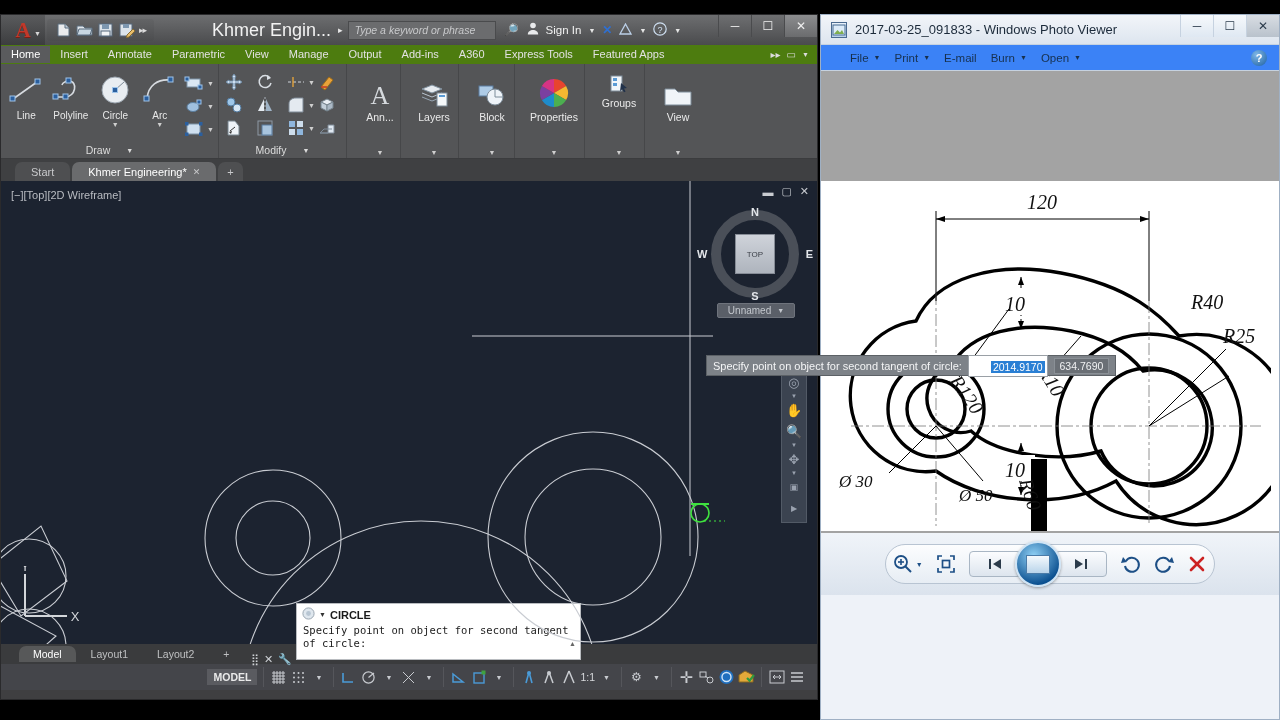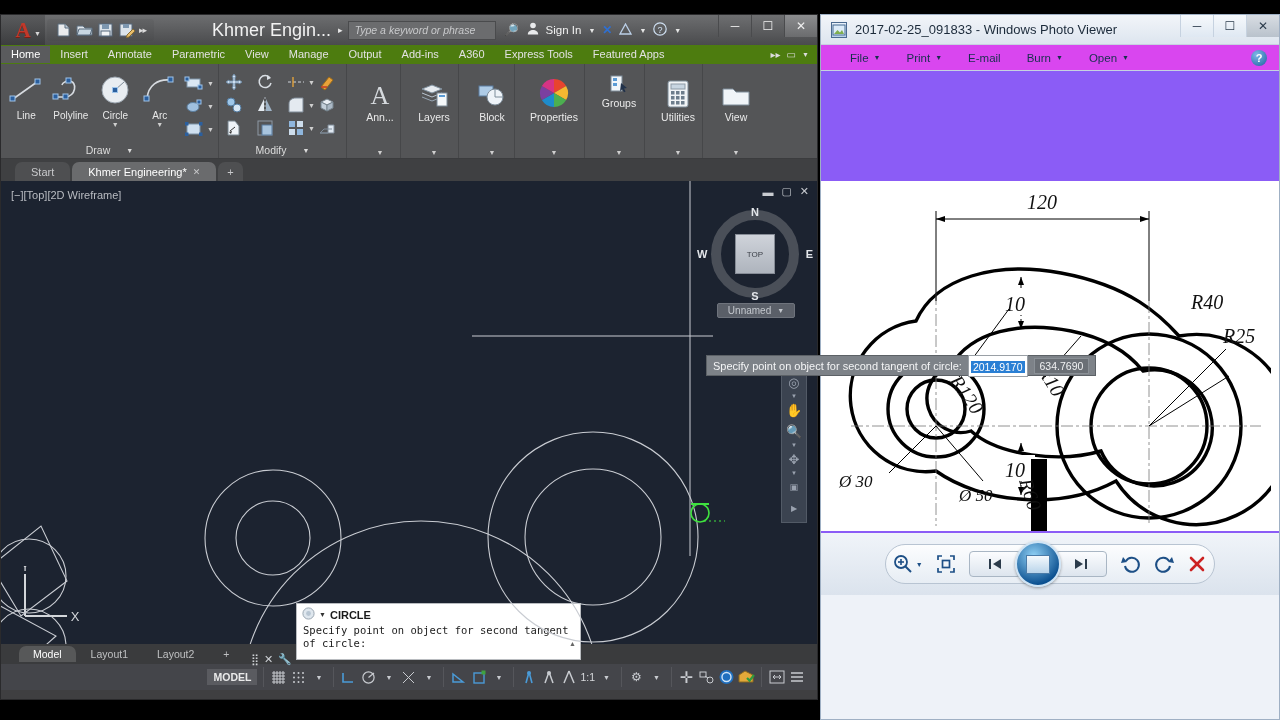--- a/index.html
+++ b/index.html
@@ -145,29 +145,29 @@
   .pv-title { height:30px; background:linear-gradient(#f2f5f9,#dde5ef);
       display:flex; align-items:center; position:relative; border-bottom:1px solid #c6d2e0;}
   .pv-ico { width:16px; height:16px; margin:0 8px 0 10px; border:1px solid #4a6a90;
       background:linear-gradient(#eaf2fb,#b9d2ea); position:relative;}
   .pv-name { font-size:13px; color:#1b2a3a; }
   .pv-win { position:absolute; right:0; top:0; display:flex; height:22px;}
   .pv-win div { width:33px; display:flex; align-items:center; justify-content:center;
       font-size:12px; color:#2b3b4b; background:linear-gradient(#f6f9fc,#dfe8f2);
       border-left:1px solid #c6d2e0;}
   .pv-win .c { background:linear-gradient(#d8dde3,#b9c2cc); }
-  .pv-menu { height:26px; background:#d946ef; display:flex; align-items:center;
-      padding-left:22px; gap:12px; position:relative; border-bottom:1px solid #c6d2e0;}
+  .pv-menu { height:26px; background:#3b82f6; display:flex; align-items:center;
+      padding-left:22px; gap:0; position:relative; border-bottom:1px solid #c6d2e0;}
   .pv-mi { font-size:11.5px; color:#17304d; padding:2px 7px; display:flex; align-items:center; gap:5px;}
   .pv-mi .ar { font-size:7px; color:#17304d;}
   .pv-help { position:absolute; right:12px; width:16px; height:16px; border-radius:50%;
       background:radial-gradient(circle at 35% 30%, #7fb8e8, #1d5fa0);
       color:#fff; font-size:11px; font-weight:bold; display:flex;
       align-items:center; justify-content:center;}
-  .pv-stage { position:relative; height:524px; background:#8b5cf6; }
+  .pv-stage { position:relative; height:524px; background:#a3a3a3; }
   .pv-white { position:absolute; left:0; top:110px; width:100%; height:350px; background:#fff; }
   .pv-bottom { position:absolute; left:0; bottom:0; width:100%; height:62px;
       background:linear-gradient(#f0f4f9,#dbe3ed); display:flex; align-items:center;
       justify-content:center;}
   .pv-bar { width:330px; height:40px; border:1px solid #b8c4d2; border-radius:20px;
       background:linear-gradient(#fcfdfe,#e7edf4); display:flex; align-items:center;
       justify-content:space-around; position:relative;}
   .pvb { color:#1d4f86; font-size:15px; display:flex; align-items:center; gap:3px;}
   .pvb.red { color:#cc2222; font-size:19px; }
   .pv-prevnext { display:flex; align-items:center; }
@@ -179,21 +179,21 @@
       border:2px solid #cfe4f5; display:flex; align-items:center; justify-content:center;
       margin:0 -6px; z-index:2; box-shadow:0 1px 3px rgba(0,0,0,.35);}
   .pv-play .inner { width:24px; height:19px; background:linear-gradient(#f4f9fd,#b9d4ea);
       border:1px solid #4a7ba8; }
   
   .tip { position:absolute; left:706px; top:355px; height:21px;
       background:#7d8288; border:1px solid #5c6166; display:flex; align-items:center;
       gap:6px; padding:0 6px; z-index:50; }
   .tip .txt { font-size:11px; color:#f3f4f5; }
   .tip .f1 { background:#fff; border:1px solid #9aa0a6; padding:1px 2px;}
-  .tip .f1 span { background:#2a7fd4; color:#fff; font-size:10.5px; padding:0 2px;}
+  .tip .f1 span { background:#2a7fd4; color:#fff; font-size:10.5px; padding:0 2px;margin-left:20px;}
   .tip .f2 { background:#6a6f75; border:1px solid #8a9096; color:#f0f1f2;
       font-size:10.5px; padding:1px 5px;}
   .crosshair { position:absolute; z-index:40; }
 </style>
 </head>
 <body>
 
 <div id="root">
 
   <div id="acad">
@@ -535,43 +535,20 @@
                 <rect x="4" y="3" width="11" height="15" fill="#f2f6fa" stroke="#7d8c99"></rect>
                 <rect x="6" y="5" width="4" height="3" fill="#5b9bd5"></rect>
                 <rect x="6" y="10" width="4" height="3" fill="#5b9bd5"></rect>
                 <path d="M14 10l6 5-3 .4 1.6 3-1.6.9-1.8-3-2.2 2z" fill="#22324a"></path>
               </svg>
           </div>
           <div class="nm" style="margin-top:0">Groups</div>
           <div class="dn">▼</div>
         </div>
       </div>
-      <div class="panel" style="width:58px">
-        <div class="pbtn">
-          <div class="gl">
-            <svg width="28" height="30" viewBox="0 0 28 30">
-                <rect x="4" y="2" width="20" height="26" rx="2" fill="#f1f4f7" stroke="#7d8c99"></rect>
-                <rect x="7" y="5" width="14" height="5" fill="#c8d6e2" stroke="#8d9aa6"></rect>
-                <g fill="#6d7d8c">
-                  <rect x="7" y="12" width="3.5" height="3.5"></rect>
-                  <rect x="12" y="12" width="3.5" height="3.5"></rect>
-                  <rect x="17" y="12" width="3.5" height="3.5"></rect>
-                  <rect x="7" y="17" width="3.5" height="3.5"></rect>
-                  <rect x="12" y="17" width="3.5" height="3.5"></rect>
-                  <rect x="17" y="17" width="3.5" height="3.5"></rect>
-                  <rect x="7" y="22" width="3.5" height="3.5"></rect>
-                  <rect x="12" y="22" width="3.5" height="3.5"></rect>
-                  <rect x="17" y="22" width="3.5" height="3.5"></rect>
-                </g>
-              </svg>
-          </div>
-          <div class="nm">Utilities</div>
-          <div class="dn">▼</div>
-        </div>
-      </div>
       <div class="panel" style="width:54px;border-right:none">
         <div class="pbtn">
           <div class="gl">
             <svg width="30" height="26" viewBox="0 0 30 26">
                 <path d="M2 6h10l3 3h13v13H2z" fill="#f0f4f8" stroke="#7d8c99"></path>
               </svg>
           </div>
           <div class="nm">View</div>
           <div class="dn">▼</div>
         </div>
@@ -822,21 +799,21 @@
   </div>
 
   <div id="pv">
     <div class="pv-title">
       <div class="pv-ico">
         <svg width="14" height="14" viewBox="0 0 14 14">
             <rect x="1" y="2" width="12" height="10" fill="#dcebf9" stroke="#456a92"></rect>
             <path d="M2 11l3.5-4 2.5 2.6L10 7l2 4z" fill="#7fae4f"></path>
           </svg>
       </div>
-      <div class="pv-name">2017-02-25_091833 - Windows Photo Viewer</div>
+      <div class="pv-name">2017-03-25_091833 - Windows Photo Viewer</div>
       <div class="pv-win">
         <div>─</div>
         <div>☐</div>
         <div class="c">✕</div>
       </div>
     </div>
     <div class="pv-menu">
       <div class="pv-mi">
         <span>File</span>
         <span class="ar">▼</span>

